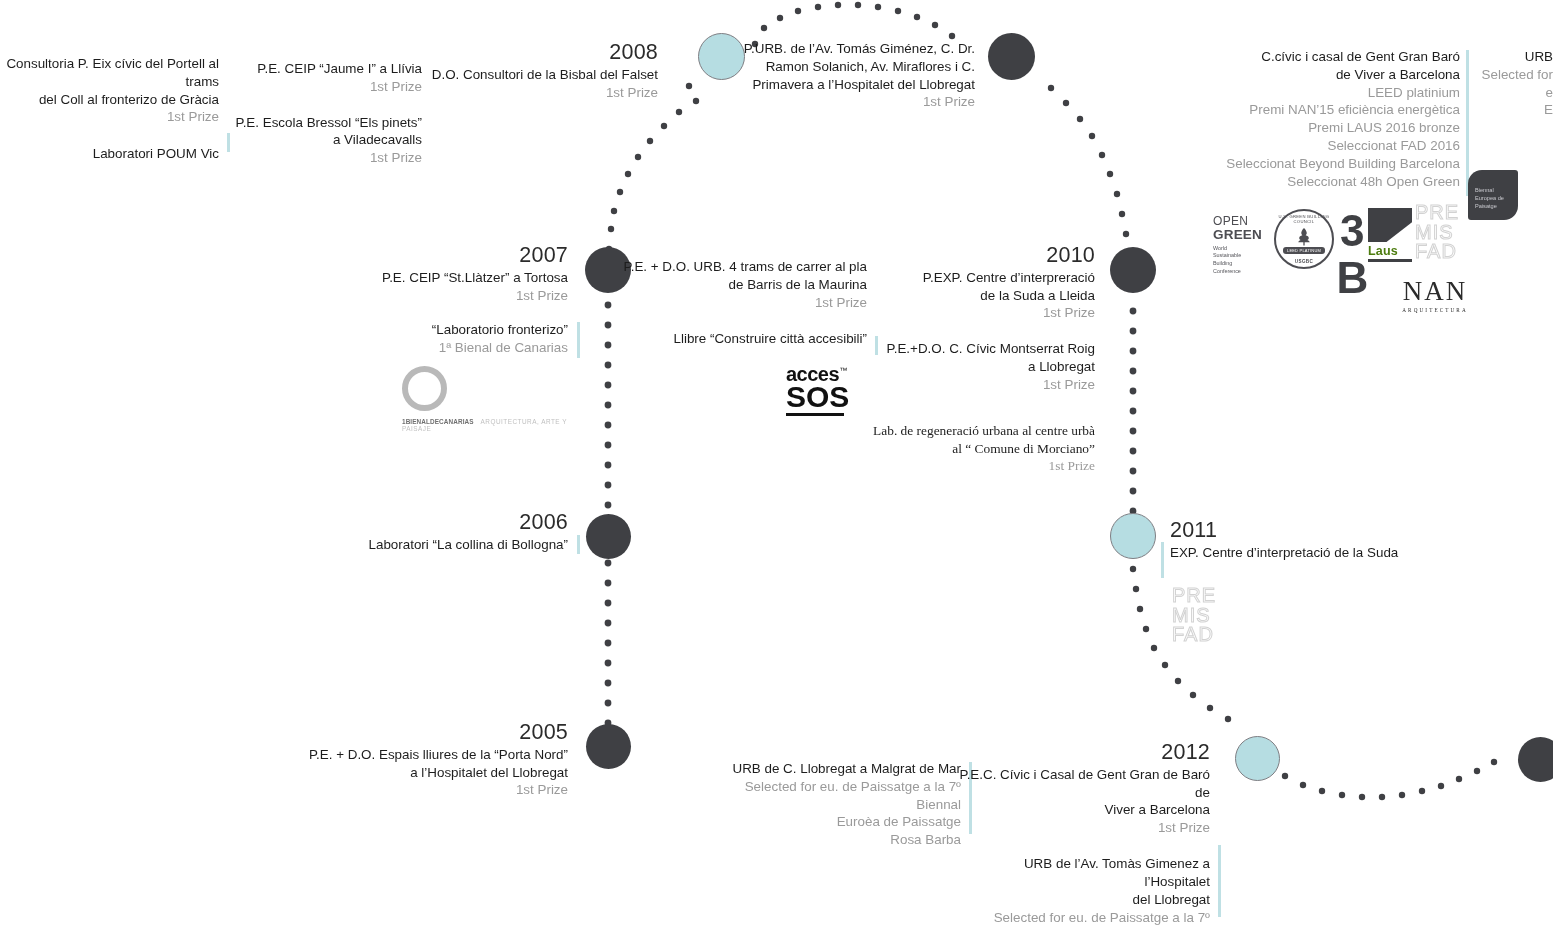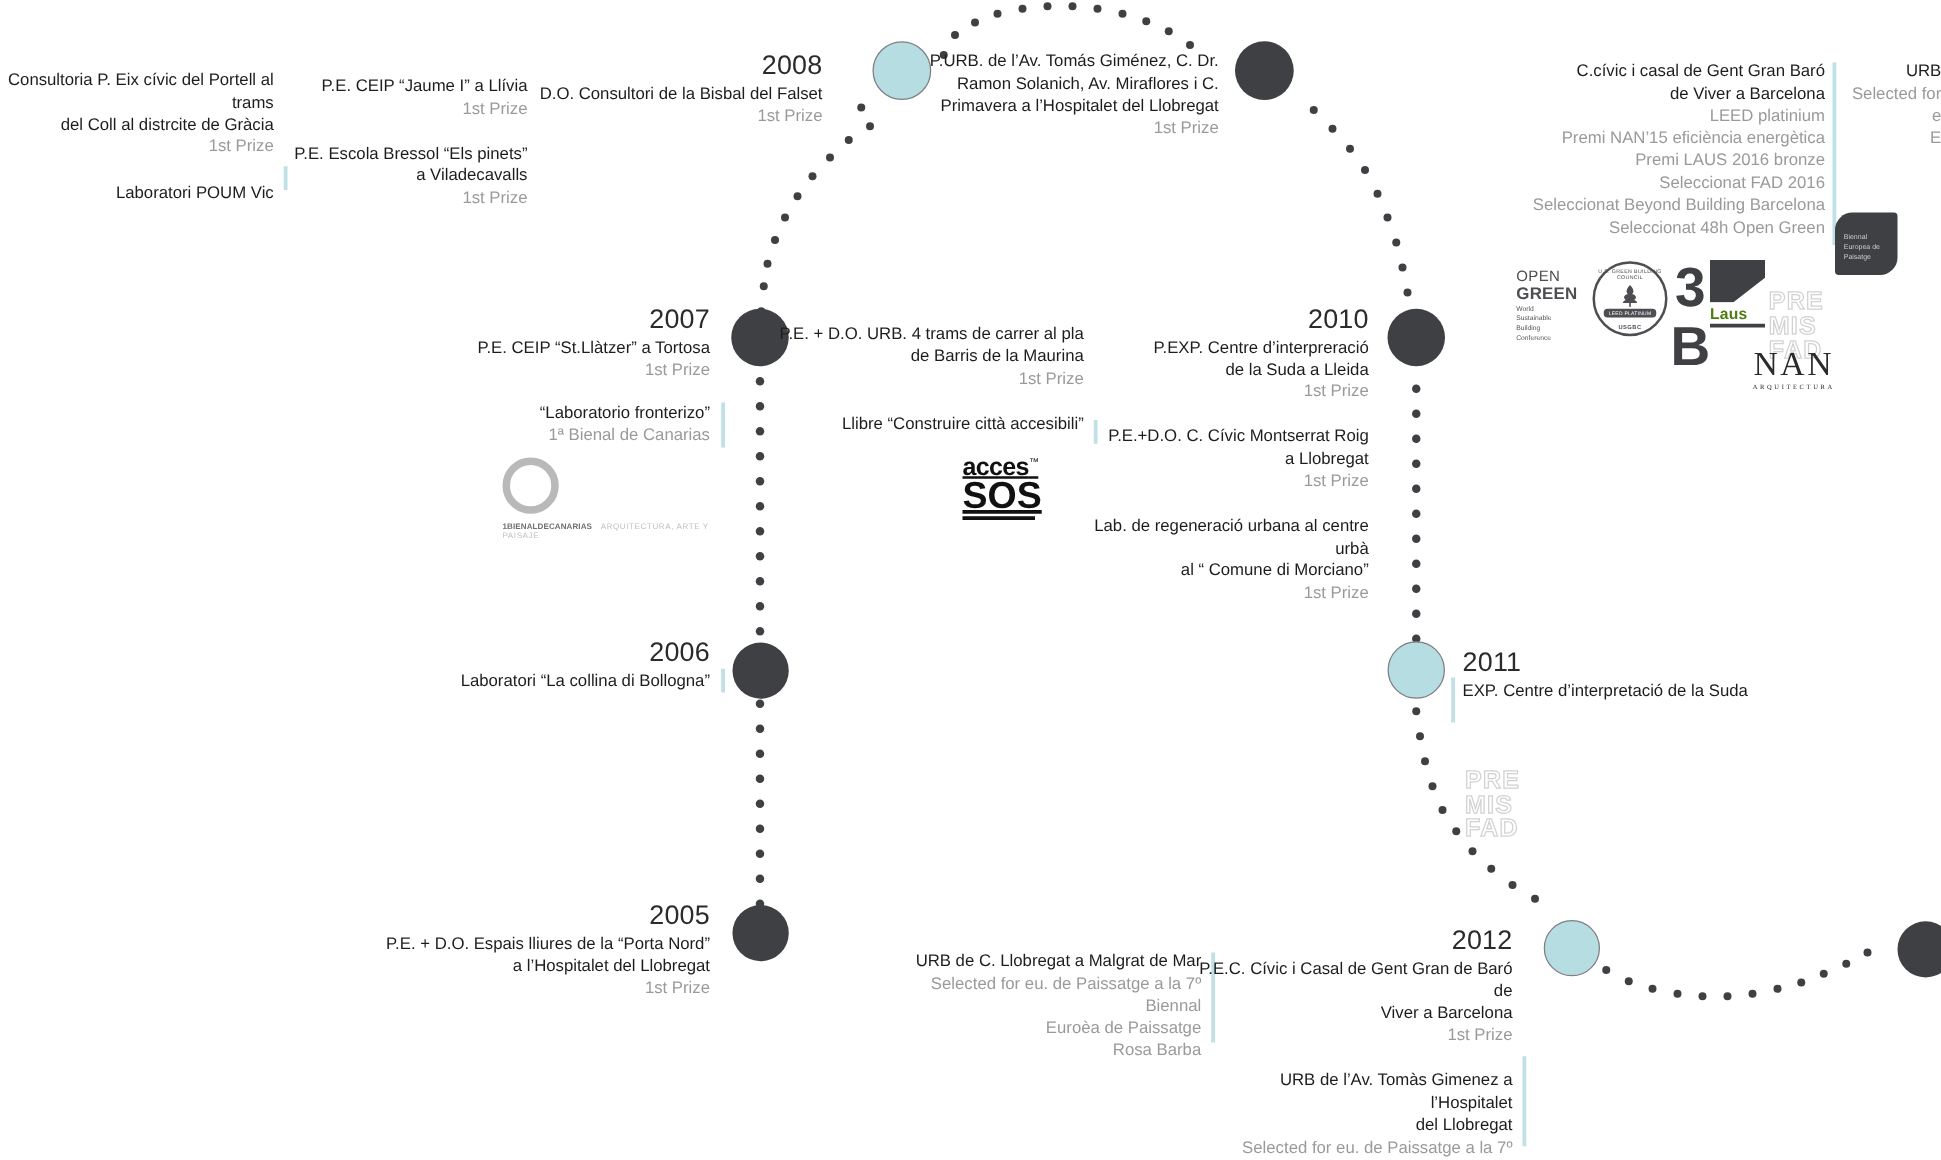--- a/index.html
+++ b/index.html
@@ -104,25 +104,24 @@
     clip-path:polygon(0 0,100% 0,100% 42%,42% 100%,0 100%);
     position:relative;
   }
   .laus .tm{ position:absolute;right:-5px;top:0;font-size:6px;color:#3f4044;}
   .laus .w{ font-size:12.5px;font-weight:bold;color:#4d7c0f;margin-top:2px;letter-spacing:.2px;}
   .laus .ul{ height:3px;background:#3f4044;margin-top:1px;}
 
   .premisfad{
     width:46px;height:58px;
     color:#d7d7d7;
-    font-size:20px;font-weight:bold;line-height:.98;
+    font-size:20px;font-weight:normal;line-height:.98;
     letter-spacing:1px;
     -webkit-text-stroke:1px #cfcfcf;
     text-stroke:1px #cfcfcf;
-    margin-top:29px;
   }
   .premisfad span{ display:block; color:transparent; -webkit-text-stroke:1px #d2d2d2;}
 
   .nan{ color:#2b2b2b; text-align:center; }
   .nan .big{ font-size:27px; letter-spacing:2px; font-family:"Liberation Serif", serif; line-height:1;}
   .nan .sm{ font-size:5.2px; letter-spacing:2.1px; margin-top:2px; font-family:"Liberation Serif", serif;}
 
   .bienalcan{ width:175px; }
   .bienalcan .ring{
     width:33px;height:33px;border-radius:50%;
@@ -258,21 +257,21 @@
   <div class="node dark" style="left:1110px;top:247px;width:46px;height:46px;"></div>
   <div class="node dark" style="left:586px;top:514px;width:45px;height:45px;"></div>
   <div class="node light" style="left:1110px;top:513px;width:46px;height:46px;"></div>
   <div class="node dark" style="left:586px;top:724px;width:45px;height:45px;"></div>
   <div class="node light" style="left:1235px;top:736px;width:45px;height:45px;"></div>
   <div class="node dark" style="left:1518px;top:737px;width:45px;height:45px;"></div>
 
   <div class="block right" style="left:0px;top:55px;width:219px;">
     <div class="entry">
       <div class="title">Consultoria P. Eix cívic del Portell al trams</div>
-      <div class="title">del Coll al distrcite de Gràcia</div>
+      <div class="title">del Coll al fronterizo de Gràcia</div>
       <div class="sub">1st Prize</div>
     </div>
     <div class="entry" style="margin-top:19px;">
       <div class="title">Laboratori POUM Vic</div>
     </div>
   </div>
   <div class="bar" style="left:227px;top:133px;height:19px;"></div>
 
   <div class="block right" style="left:228px;top:60px;width:194px;">
     <div class="entry">
@@ -395,41 +394,41 @@
       <div class="title">P.E. + D.O. URB. 4 trams de carrer al pla</div>
       <div class="title">de Barris de la Maurina</div>
       <div class="sub">1st Prize</div>
     </div>
     <div class="entry" style="margin-top:19px;">
       <div class="title">Llibre “Construire città accesibili”</div>
     </div>
   </div>
   <div class="bar" style="left:875px;top:336px;height:19px;"></div>
 
-  <div class="logo accessos" style="left:770px;top:364px;text-decoration:underline;">
+  <div class="logo accessos" style="left:786px;top:364px;">
     <div class="a1">
       <span>acces</span><sup>™</sup>
     </div>
     <div class="a2">SOS</div>
     <div class="ul"></div>
   </div>
 
   <div class="block right" style="left:845px;top:243px;width:250px;">
     <div class="year">2010</div>
     <div class="entry">
       <div class="title">P.EXP. Centre d’interpreració</div>
       <div class="title">de la Suda a Lleida</div>
       <div class="sub">1st Prize</div>
     </div>
     <div class="entry" style="margin-top:18px;">
       <div class="title">P.E.+D.O. C. Cívic Montserrat Roig</div>
       <div class="title">a Llobregat</div>
       <div class="sub">1st Prize</div>
     </div>
-    <div class="entry" style="margin-top:18px;">
+    <div class="entry" style="margin-top:28px;font-family:Liberation Serif, serif;">
       <div class="title">Lab. de regeneració urbana al centre urbà</div>
       <div class="title">al “ Comune di Morciano”</div>
       <div class="sub">1st Prize</div>
     </div>
   </div>
 
   <div class="block left" style="left:1170px;top:518px;width:330px;">
     <div class="year">2011</div>
     <div class="entry">
       <div class="title">EXP. Centre d’interpretació de la Suda</div>

